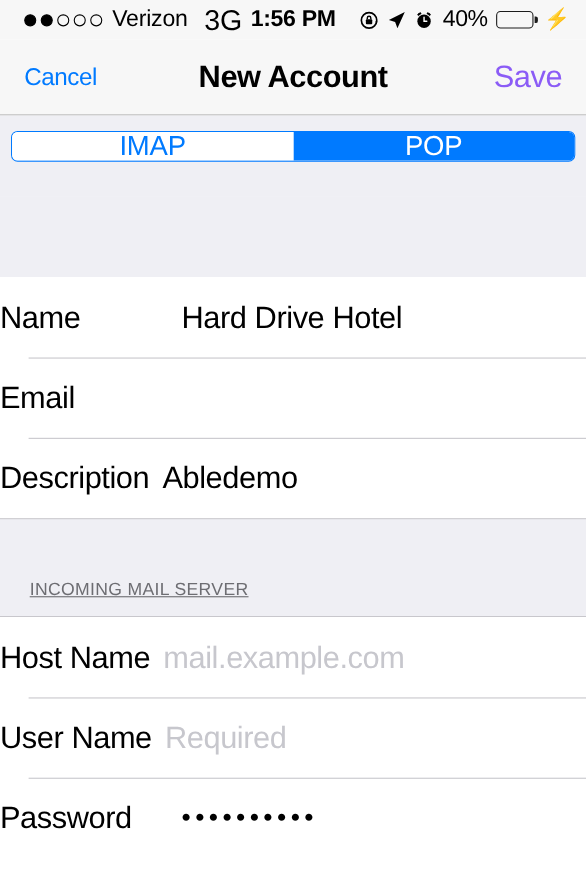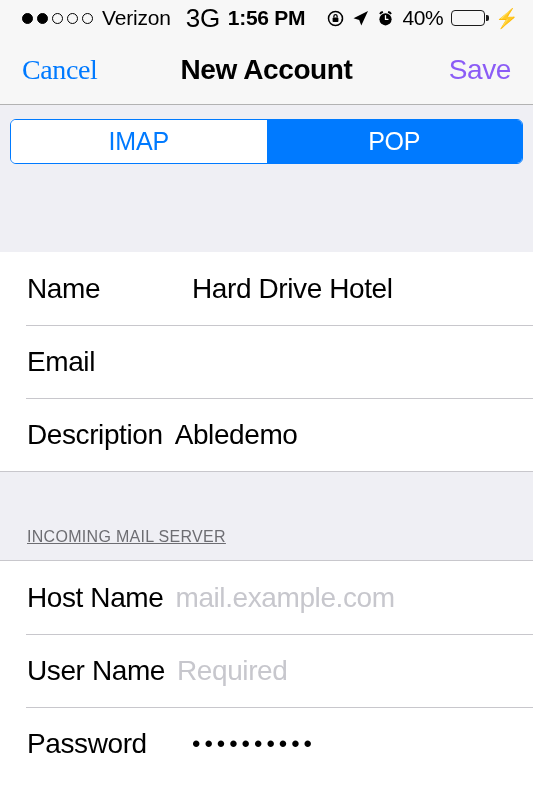--- a/index.html
+++ b/index.html
@@ -60,44 +60,44 @@
   
   .nav-bar{
     height:69px; width:100%;
     background:#f7f7f7;
     border-bottom:1px solid #b2b2b2;
     display:flex; align-items:center;
     padding:0 22px;
     position:relative;
   }
   .nav-cancel{
-    font-size:28px; color:#007aff; letter-spacing:-0.4px;
+    font-size:22px; color:#007aff; letter-spacing:-0.4px;
     background:none; border:none; cursor:pointer; padding:0;
-    font-family:Liberation Serif, serif;
+    font-family:Liberation Sans, sans-serif;
   }
   .nav-title{
     position:absolute; left:0; right:0;
     text-align:center;
     font-size:28px; font-weight:bold; color:#000;
     letter-spacing:-0.4px; pointer-events:none;
   }
   .nav-save{
     margin-left:auto;
     font-size:28px; color:#8b5cf6; letter-spacing:-0.4px;
     background:none; border:none; padding:0; font-family:inherit;
   }
 
   
   .gray-gap{ background:#efeff4; width:100%; }
   .gap-top{ height:74px; position:relative; }
 
   
   .seg-wrap{
     position:absolute; left:10px; right:10px; top:14px;
-    height:45px;
+    height:28px;
   }
   .segmented{
     display:flex; width:100%; height:100%;
     border:1.6px solid #007aff; border-radius:6px;
     overflow:hidden; background:#fff;
   }
   .seg{
     flex:1; display:flex; align-items:center; justify-content:center;
     font-size:25px; letter-spacing:-0.2px;
     cursor:pointer; user-select:none;
@@ -105,21 +105,20 @@
   .seg.inactive{ background:#fff; color:#007aff; }
   .seg.active{ background:#007aff; color:#fff; }
 
   .gap-mid{ height:73px; }
 
   
   .table-section{ background:#fff; width:100%; }
   .row{
     display:flex; align-items:center;
     height:73px;
-    padding-left:27px;
     position:relative;
     background:#fff;
     cursor:pointer;
   }
   .row + .row:before{
     content:""; position:absolute; left:26px; right:0; top:0;
     height:1px; background:#c8c7cc;
   }
   .row-label{
     font-size:28px; color:#000; letter-spacing:-0.4px;

